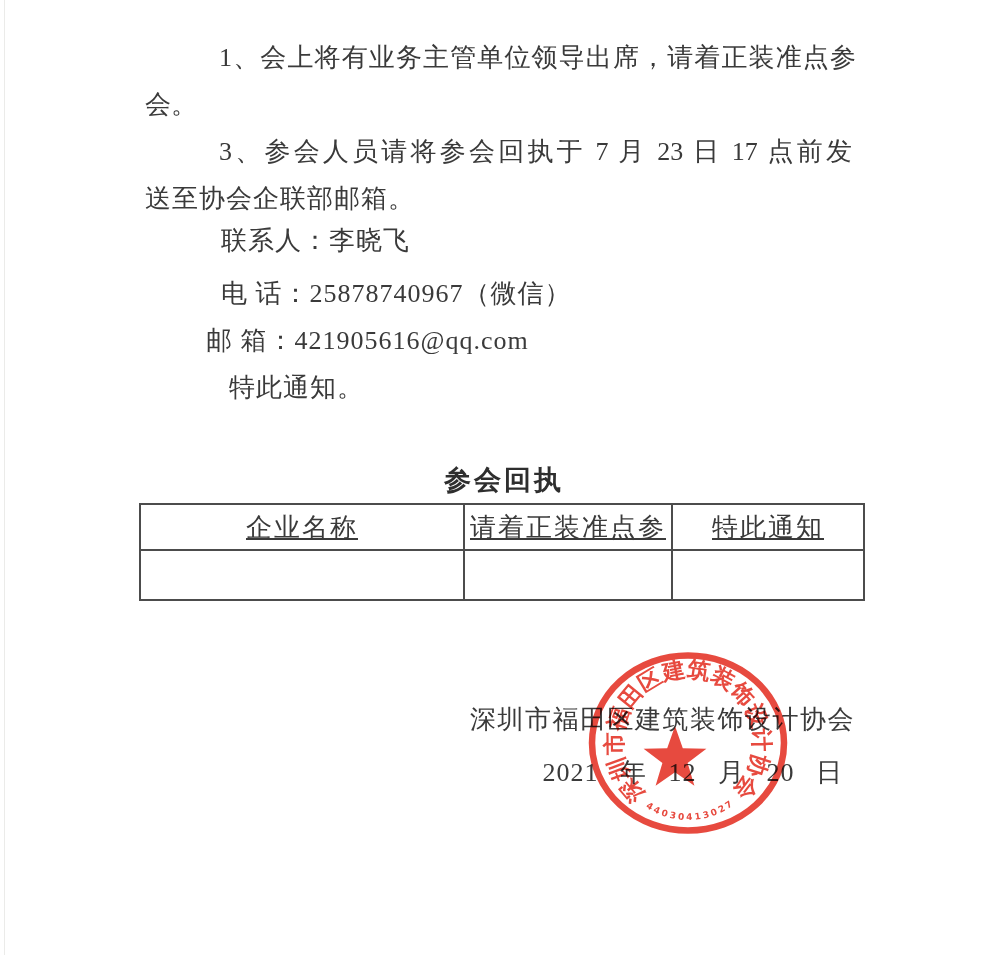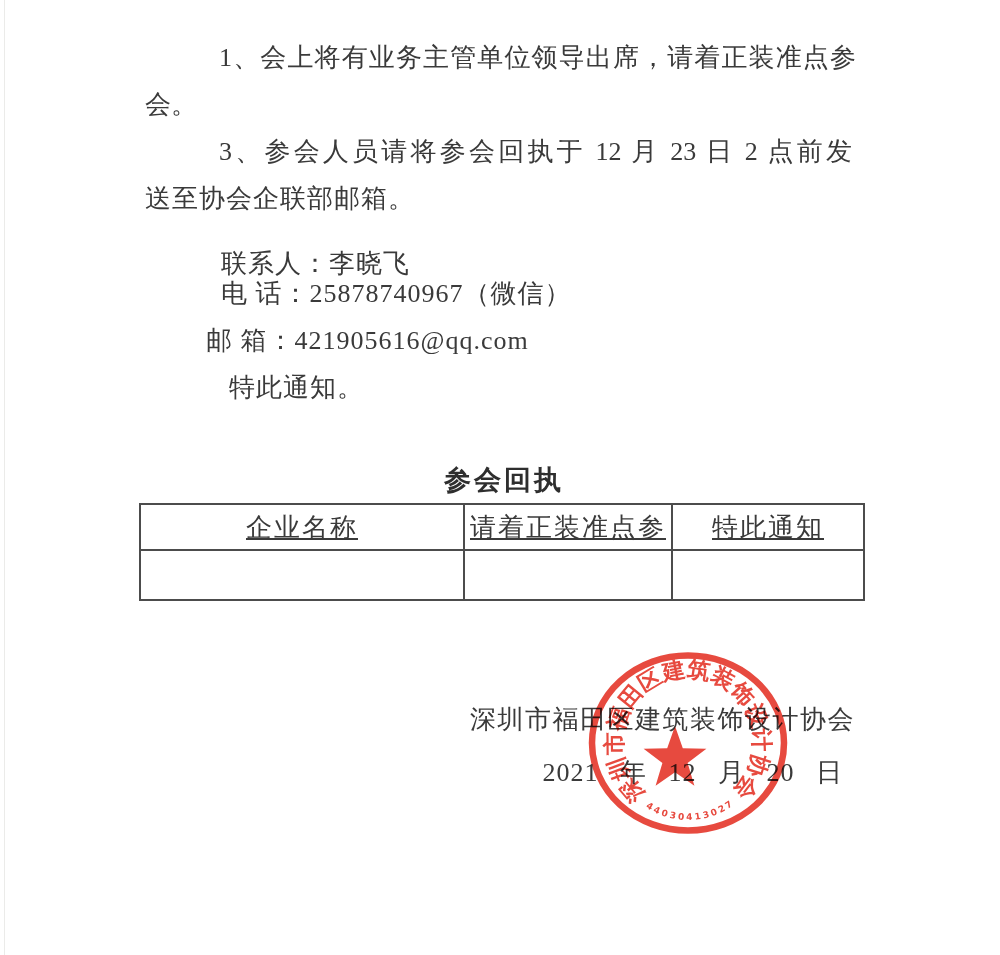--- a/index.html
+++ b/index.html
@@ -9,21 +9,21 @@
   }
   .edge-line{position:absolute;left:4px;top:0;width:1px;height:100%;background:#ebebe9;}
   .line{
     position:absolute;font-size:26px;line-height:34px;color:#3a3a3a;white-space:pre;
   }
   .just{text-align:justify;text-align-last:justify;white-space:normal;}
   .l1{left:219px;top:41px;width:637px;}
   .l2{left:145px;top:88px;}
   .l3{left:219px;top:135px;width:633px;}
   .l4{left:145px;top:182px;letter-spacing:1px;}
-  .l5{left:221px;top:247px;letter-spacing:1px;}
+  .l5{left:221px;top:224px;letter-spacing:1px;}
   .l6{left:221px;top:277px;letter-spacing:1px;}
   .l7{left:206px;top:324px;letter-spacing:1px;}
   .l8{left:221px;top:371px;letter-spacing:1px;margin-left:8px;}
   .slip-title{
     position:absolute;left:0;top:462px;width:1008px;text-align:center;
     font-family:"Liberation Sans","DejaVu Sans",sans-serif;
     font-weight:bold;font-size:27px;color:#2e2e2e;letter-spacing:3px;
   }
   table.slip{
     position:absolute;left:139px;top:503px;width:724px;
@@ -47,21 +47,21 @@
     position:absolute;left:587px;top:651px;mix-blend-mode:multiply;opacity:0.92;
   }
 </style>
 </head>
 <body>
 
 <div class="edge-line"></div>
 
 <div class="line l1 just">1、会上将有业务主管单位领导出席，请着正装准点参</div>
 <div class="line l2">会。</div>
-<div class="line l3 just">3、参会人员请将参会回执于 12 月 23 日 2 点前发</div>
+<div class="line l3 just">3、参会人员请将参会回执于 7 月 23 日 17 点前发</div>
 <div class="line l4">送至协会企联部邮箱。</div>
 <div class="line l5">联系人：李晓飞</div>
 <div class="line l6">电 话：25878740967（微信）</div>
 <div class="line l7">邮 箱：421905616@qq.com</div>
 <div class="line l8">特此通知。</div>
 
 <div class="slip-title">参会回执</div>
 
 <table class="slip">
   <colgroup>

